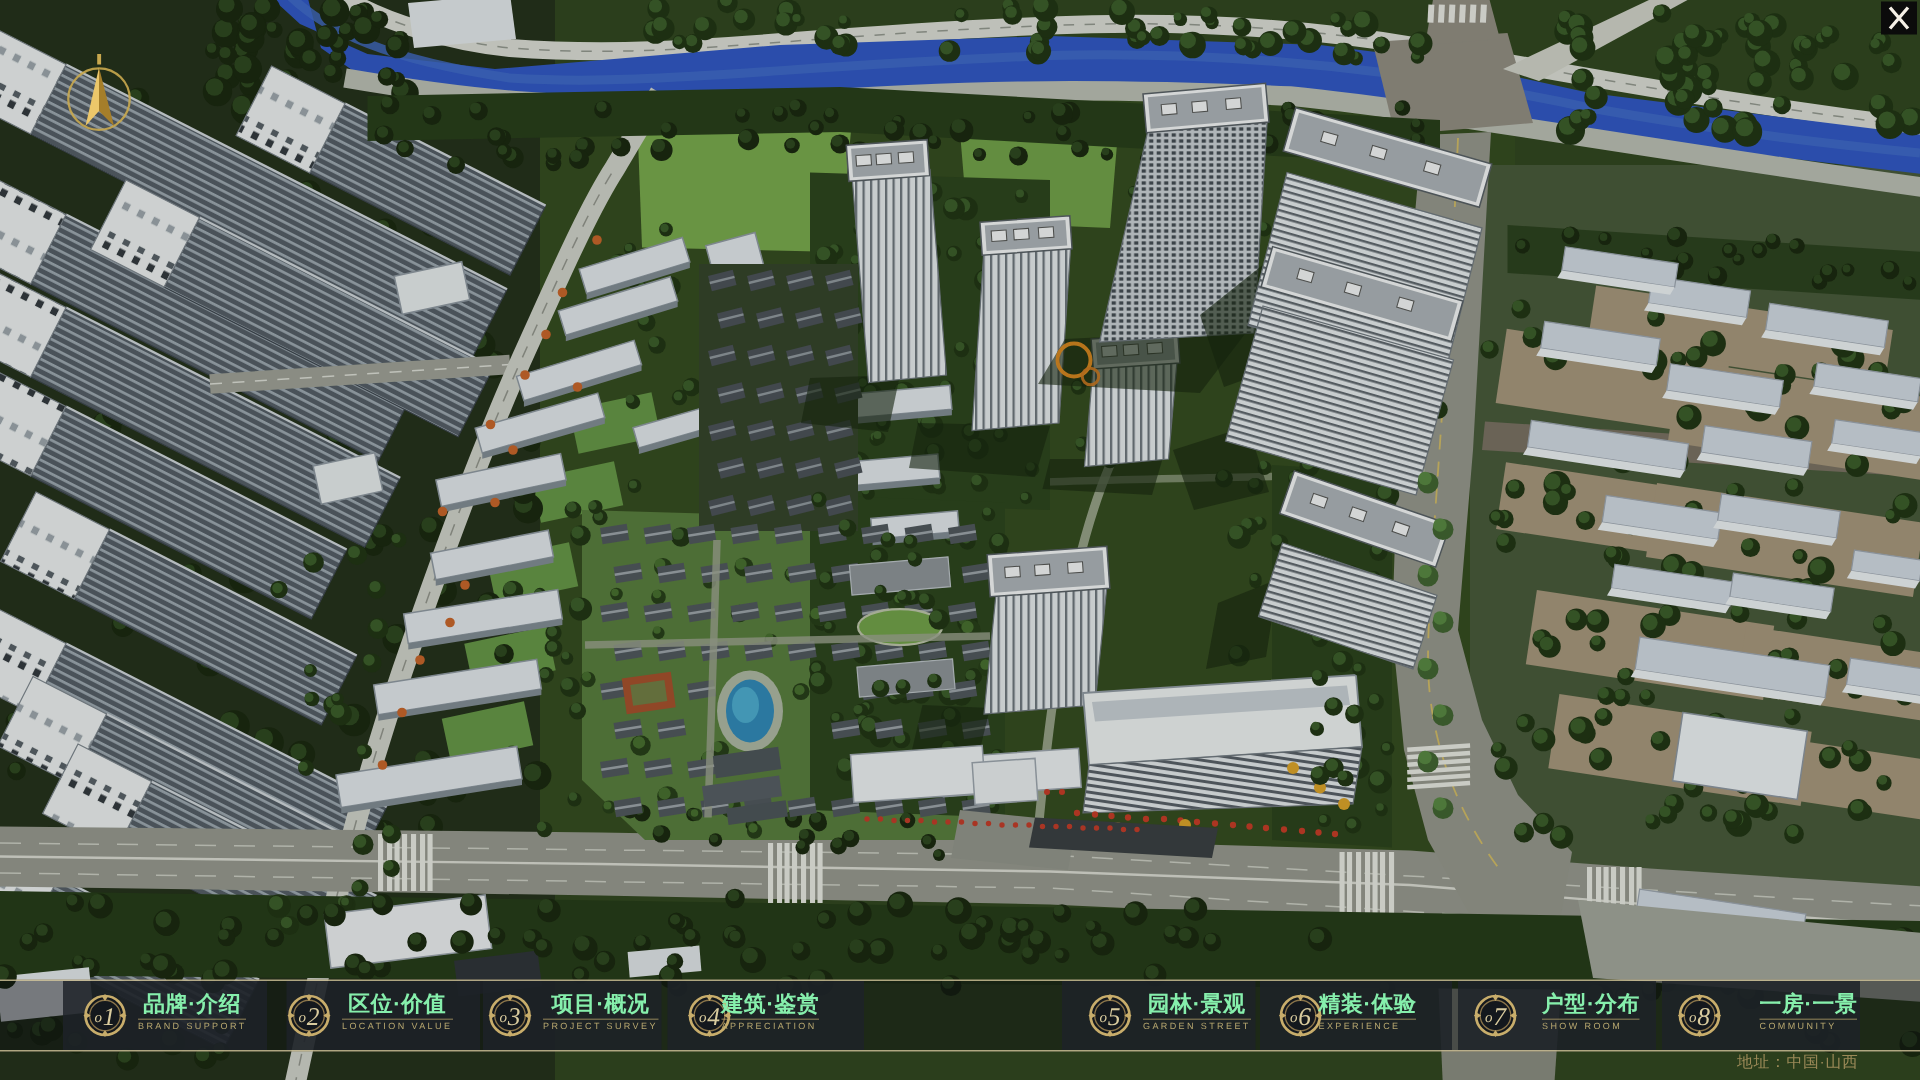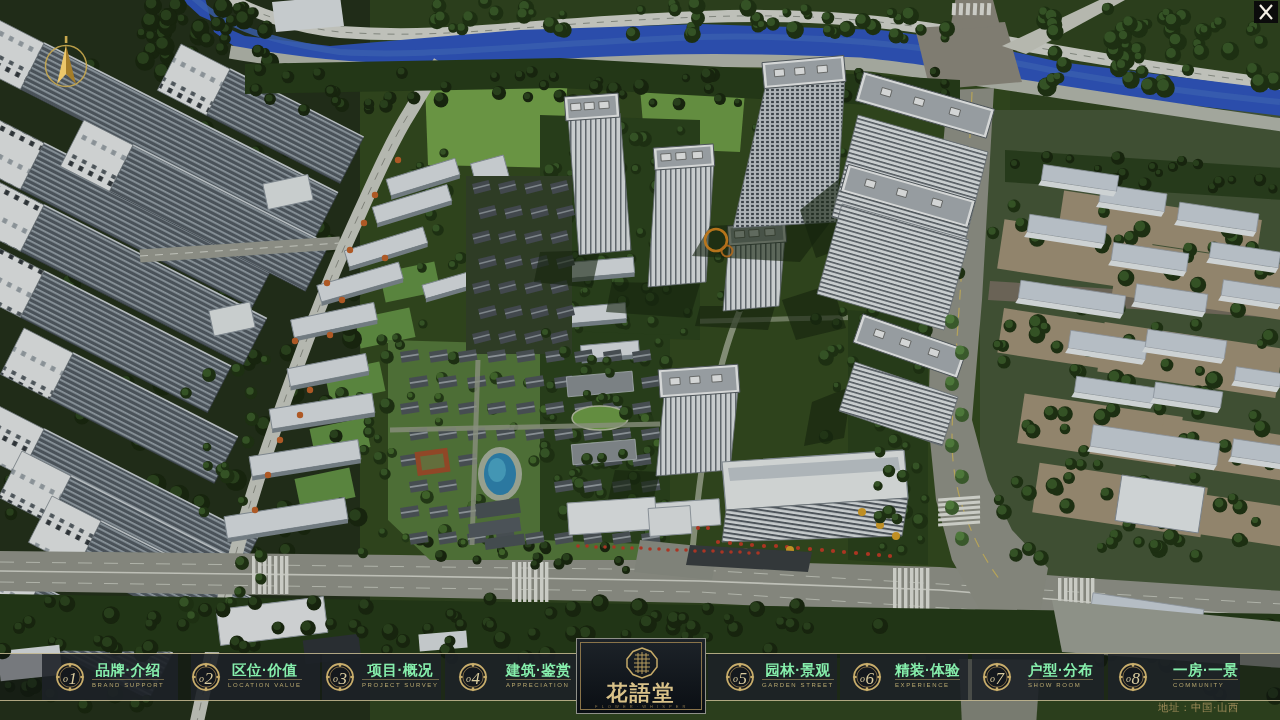--- a/index.html
+++ b/index.html
@@ -2663,21 +2663,21 @@
  <div class="badge" style="left:13px">
   <svg width="30" height="30" viewBox="0 0 30 30">
    <circle cx="15" cy="15" r="13.4" fill="#14181d"></circle>
    <circle cx="15" cy="15" r="13" fill="none" stroke="#c8ad6b" stroke-width="1.8"></circle>
    <circle cx="15" cy="15" r="10.2" fill="none" stroke="#8a744a" stroke-width="0.9"></circle>
    <path d="M15 0.6 L16.6 3 L15 5.4 L13.4 3 Z M15 24.6 L16.6 27 L15 29.4 L13.4 27 Z M0.6 15 L3 13.4 L5.4 15 L3 16.6 Z M24.6 15 L27 13.4 L29.4 15 L27 16.6 Z" fill="#c8ad6b"></path>
    <text x="8" y="19.5" font-family="Liberation Serif, serif" font-style="italic" font-size="10" fill="#d9cb9e">o</text>
    <text x="13.5" y="21.5" font-family="Liberation Serif, serif" font-style="italic" font-size="17" fill="#d9cb9e">4</text>
   </svg>
  </div>
- <div class="mtext" style="left:61px">
+ <div class="mtext" style="left:36px">
           <div class="zh">建筑·鉴赏</div>
           <div class="en">APPRECIATION</div>
         </div>
 </div>
 
 <div class="panel" style="left:708px;width:129px">
  <div class="badge" style="left:17px">
   <svg width="30" height="30" viewBox="0 0 30 30">
    <circle cx="15" cy="15" r="13.4" fill="#14181d"></circle>
    <circle cx="15" cy="15" r="13" fill="none" stroke="#c8ad6b" stroke-width="1.8"></circle>
@@ -2697,21 +2697,21 @@
  <div class="badge" style="left:12px">
   <svg width="30" height="30" viewBox="0 0 30 30">
    <circle cx="15" cy="15" r="13.4" fill="#14181d"></circle>
    <circle cx="15" cy="15" r="13" fill="none" stroke="#c8ad6b" stroke-width="1.8"></circle>
    <circle cx="15" cy="15" r="10.2" fill="none" stroke="#8a744a" stroke-width="0.9"></circle>
    <path d="M15 0.6 L16.6 3 L15 5.4 L13.4 3 Z M15 24.6 L16.6 27 L15 29.4 L13.4 27 Z M0.6 15 L3 13.4 L5.4 15 L3 16.6 Z M24.6 15 L27 13.4 L29.4 15 L27 16.6 Z" fill="#c8ad6b"></path>
    <text x="8" y="19.5" font-family="Liberation Serif, serif" font-style="italic" font-size="10" fill="#d9cb9e">o</text>
    <text x="13.5" y="21.5" font-family="Liberation Serif, serif" font-style="italic" font-size="17" fill="#d9cb9e">6</text>
   </svg>
  </div>
- <div class="mtext" style="left:55px">
+ <div class="mtext" style="left:39px">
           <div class="zh">精装·体验</div>
           <div class="en">EXPERIENCE</div>
         </div>
 </div>
 
 <div class="panel" style="left:972px;width:132px">
  <div class="badge" style="left:10px">
   <svg width="30" height="30" viewBox="0 0 30 30">
    <circle cx="15" cy="15" r="13.4" fill="#14181d"></circle>
    <circle cx="15" cy="15" r="13" fill="none" stroke="#c8ad6b" stroke-width="1.8"></circle>
@@ -2738,38 +2738,18 @@
    <text x="13.5" y="21.5" font-family="Liberation Serif, serif" font-style="italic" font-size="17" fill="#d9cb9e">8</text>
   </svg>
  </div>
  <div class="mtext" style="left:65px">
           <div class="zh">一房·一景</div>
           <div class="en">COMMUNITY</div>
         </div>
 </div>
 </div>
 
-<div id="logo">
- <div class="inner"></div>
-
- <svg style="position:absolute;left:49px;top:8px" width="32" height="32" viewBox="0 0 32 32">
-  <polygon points="16,1 25,4.5 31,12 31,20 25,27.5 16,31 7,27.5 1,20 1,12 7,4.5" fill="none" stroke="#c4a968" stroke-width="1.5"></polygon>
-  <g stroke="#b89d5e" stroke-width="1">
-   <line x1="9" y1="8" x2="23" y2="8"></line>
-          <line x1="8" y1="12" x2="24" y2="12"></line>
-   <line x1="8" y1="16" x2="24" y2="16"></line>
-          <line x1="8" y1="20" x2="24" y2="20"></line>
-   <line x1="9" y1="24" x2="23" y2="24"></line>
-   <line x1="12" y1="6" x2="12" y2="26"></line>
-          <line x1="16" y1="5" x2="16" y2="27"></line>
-          <line x1="20" y1="6" x2="20" y2="26"></line>
-  </g>
- </svg>
-
- <div class="zi">花語堂</div>
- <div class="sub">F L O W E R · W H I S P E R</div>
-</div>
 
 <div id="addr">地址：中国·山西</div>
 
 <div id="close"><svg width="24" height="22">
         <path d="M6 4 L18 18 M18 4 L6 18" stroke="#f5f0e6" stroke-width="2.2"></path>
       </svg></div>
 </div>
 </body></html>

